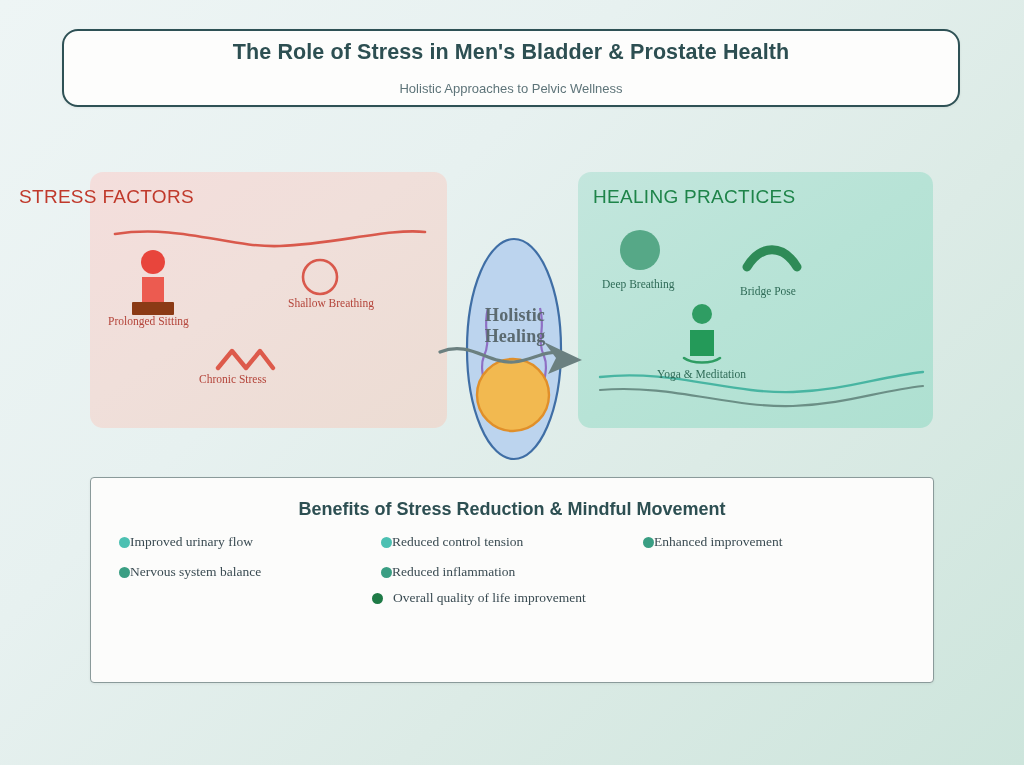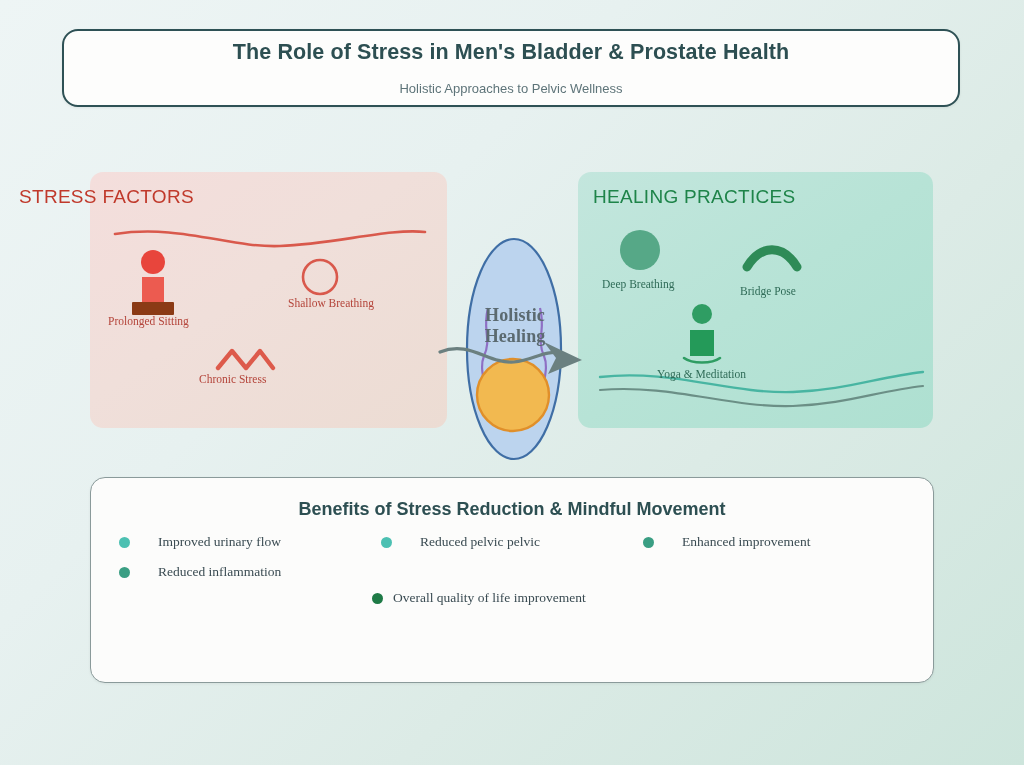--- a/index.html
+++ b/index.html
@@ -55,33 +55,33 @@
   .center-label{
     position:absolute;left:455px;top:305px;width:120px;text-align:center;
     font-family:"Liberation Serif",serif;font-weight:bold;font-size:18px;
     color:#5b6a70;letter-spacing:.1px;
   }
   .arrow-layer{position:absolute;left:430px;top:320px;width:170px;height:70px;}
 
   
   .benefits-card{
     position:absolute;left:90px;top:477px;width:844px;height:206px;
-    background:#fcfcfb;border:1.5px solid #8a9a9a;border-radius:15px;
+    background:#fcfcfb;border:1.5px solid #8a9a9a;border-radius:4px;
     box-sizing:border-box;box-shadow:0 1px 3px rgba(0,0,0,.06);
   }
   .benefits-title{
     text-align:center;font-size:18px;font-weight:bold;color:#2d4f52;
     margin:21px 0 0 0;
   }
   .benefits-grid{
     position:absolute;left:0;top:56px;width:100%;
     display:grid;grid-template-columns:1fr 1fr 1fr;
     row-gap:14px;padding:0 28px;box-sizing:border-box;
   }
-  .bene{display:flex;align-items:center;gap:28px;}
+  .bene{display:flex;align-items:center;gap:0;}
   .bene-dot{width:11px;height:11px;border-radius:50%;flex:0 0 auto;}
   .bene-txt{
     font-family:"Liberation Serif",serif;font-size:13.5px;color:#3a4b52;
     white-space:nowrap;
   }
   .bene-last{
     position:absolute;left:253px;top:112px;display:flex;align-items:center;gap:10px;padding-left:28px;
   }
 </style>
 </head>
@@ -149,25 +149,29 @@
   <div class="benefits-card">
     <h2 class="benefits-title">Benefits of Stress Reduction &amp; Mindful Movement</h2>
 
     <div class="benefits-grid">
       <div class="bene">
         <span class="bene-dot" style="background: rgb(76, 192, 178);"></span>
         <span class="bene-txt">Improved urinary flow</span>
       </div>
       <div class="bene">
         <span class="bene-dot" style="background: rgb(76, 192, 178);"></span>
-        <span class="bene-txt">Reduced pelvic pelvic</span>
+        <span class="bene-txt">Reduced control tension</span>
       </div>
       <div class="bene">
         <span class="bene-dot" style="background: rgb(58, 158, 131);"></span>
         <span class="bene-txt">Enhanced improvement</span>
+      </div>
+      <div class="bene">
+        <span class="bene-dot" style="background: rgb(58, 158, 131);"></span>
+        <span class="bene-txt">Nervous system balance</span>
       </div>
       <div class="bene">
         <span class="bene-dot" style="background: rgb(58, 158, 131);"></span>
         <span class="bene-txt">Reduced inflammation</span>
       </div>
     </div>
 
     <div class="bene-last">
       <span class="bene-dot" style="background: rgb(30, 122, 70);"></span>
       <span class="bene-txt">Overall quality of life improvement</span>

